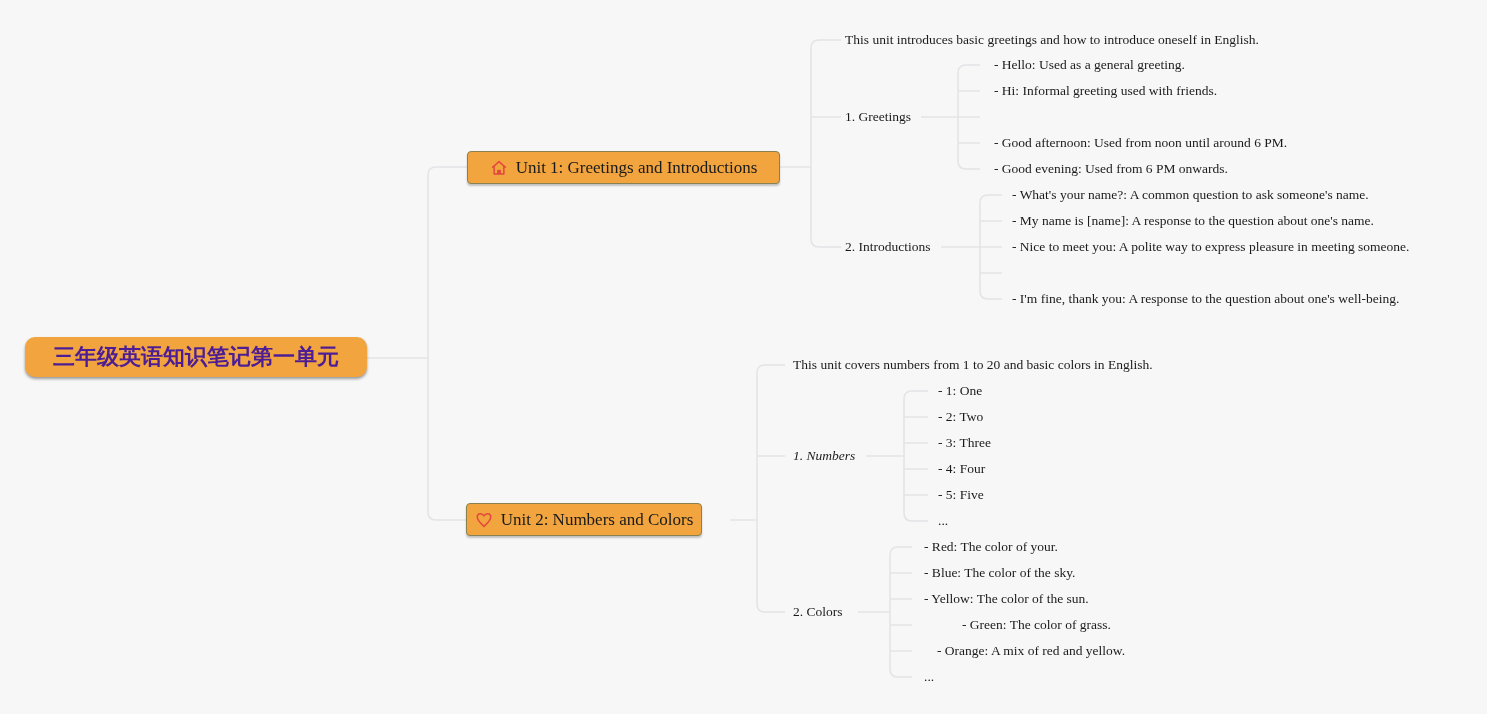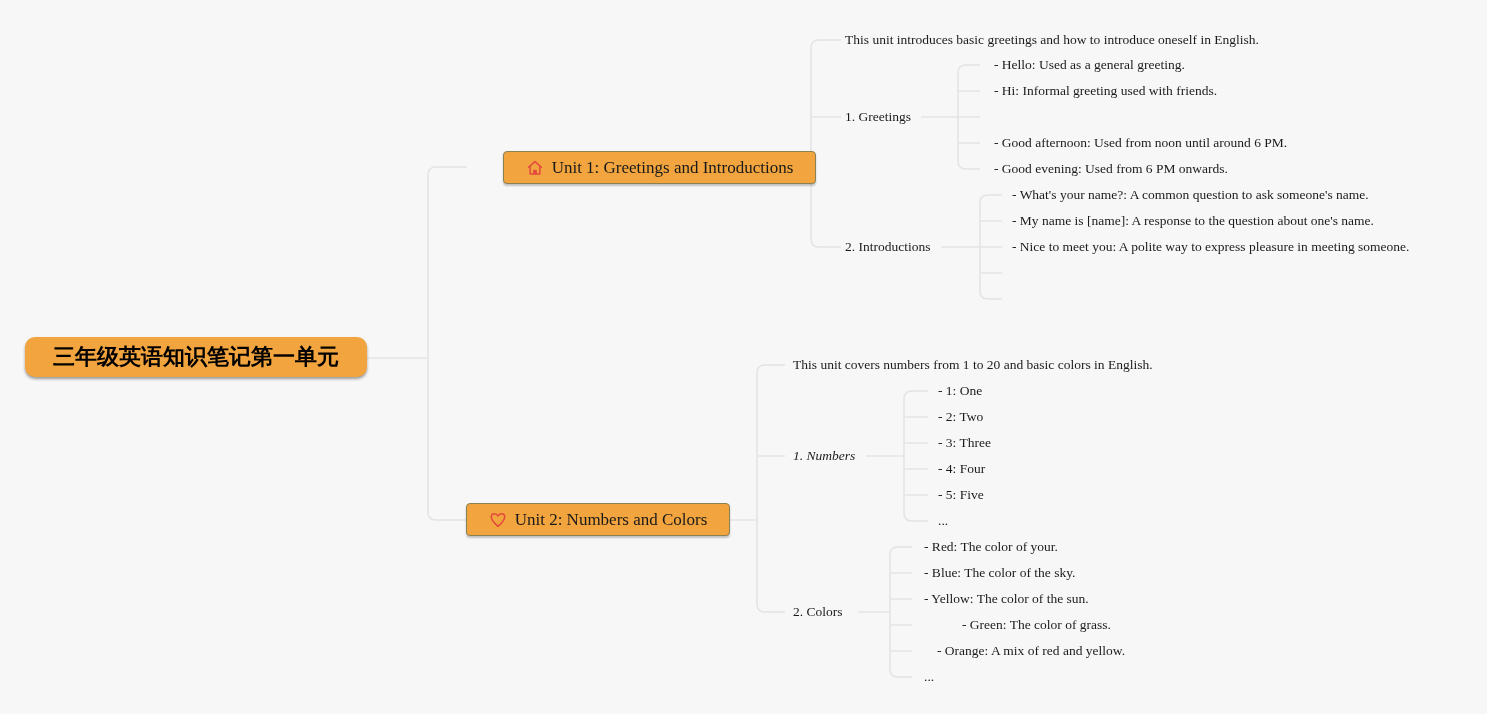--- a/index.html
+++ b/index.html
@@ -20,31 +20,31 @@
     box-sizing:border-box;
     display:flex;align-items:center;justify-content:center;
     background:#f2a43e;
     cursor:pointer;
   }
   .root-node{
     left:25px;top:337px;width:342px;height:40px;
     border-radius:10px;
     box-shadow:0 2px 3px rgba(0,0,0,0.38);
     font-family:"Liberation Sans", sans-serif;
-    font-weight:bold;font-size:22px;color:#000000;
+    font-weight:bold;font-size:22px;color:#4c1d95;
   }
   .unit-node{
     border:1.5px solid #8a8153;
     border-radius:4px;
     box-shadow:0 2px 2px rgba(0,0,0,0.22);
     font-size:17px;color:#1a1a1a;
     gap:8px;
   }
-  .unit1-node{left:467px;top:151px;width:313px;height:33px;margin-left:36px;}
-  .unit2-node{left:466px;top:503px;width:264px;height:33px;}
+  .unit1-node{left:467px;top:151px;width:313px;height:33px;}
+  .unit2-node{left:466px;top:503px;width:236px;height:33px;}
   .node-icon{display:inline-flex;width:18px;height:18px;flex:0 0 auto;}
   .node-icon svg{width:18px;height:18px;}
 
   .txt{
     position:absolute;
     white-space:nowrap;
     font-size:13.5px;
     line-height:26px;
     transform:translateY(-50%);
     cursor:default;
@@ -122,20 +122,21 @@
   <div class="txt" style="left:845px;top:40px;">This unit introduces basic greetings and how to introduce oneself in English.</div>
   <div class="txt" style="left:845px;top:117px;">1. Greetings</div>
   <div class="txt" style="left:994px;top:65px;">- Hello: Used as a general greeting.</div>
   <div class="txt" style="left:994px;top:91px;">- Hi: Informal greeting used with friends.</div>
   <div class="txt" style="left:994px;top:143px;">- Good afternoon: Used from noon until around 6 PM.</div>
   <div class="txt" style="left:994px;top:169px;">- Good evening: Used from 6 PM onwards.</div>
   <div class="txt" style="left:845px;top:247px;">2. Introductions</div>
   <div class="txt" style="left:1012px;top:195px;">- What's your name?: A common question to ask someone's name.</div>
   <div class="txt" style="left:1012px;top:221px;">- My name is [name]: A response to the question about one's name.</div>
   <div class="txt" style="left:1012px;top:247px;">- Nice to meet you: A polite way to express pleasure in meeting someone.</div>
+  <div class="txt" style="left:1012px;top:299px;">- I'm fine, thank you: A response to the question about one's well-being.</div>
 
   <div class="txt" style="left:793px;top:365px;">This unit covers numbers from 1 to 20 and basic colors in English.</div>
   <div class="txt" style="left:793px;top:456px;font-style:italic;">1. Numbers</div>
   <div class="txt" style="left:938px;top:391px;">- 1: One</div>
   <div class="txt" style="left:938px;top:417px;">- 2: Two</div>
   <div class="txt" style="left:938px;top:443px;">- 3: Three</div>
   <div class="txt" style="left:938px;top:469px;">- 4: Four</div>
   <div class="txt" style="left:938px;top:495px;">- 5: Five</div>
   <div class="txt" style="left:938px;top:521px;">...</div>
   <div class="txt" style="left:793px;top:612px;">2. Colors</div>

